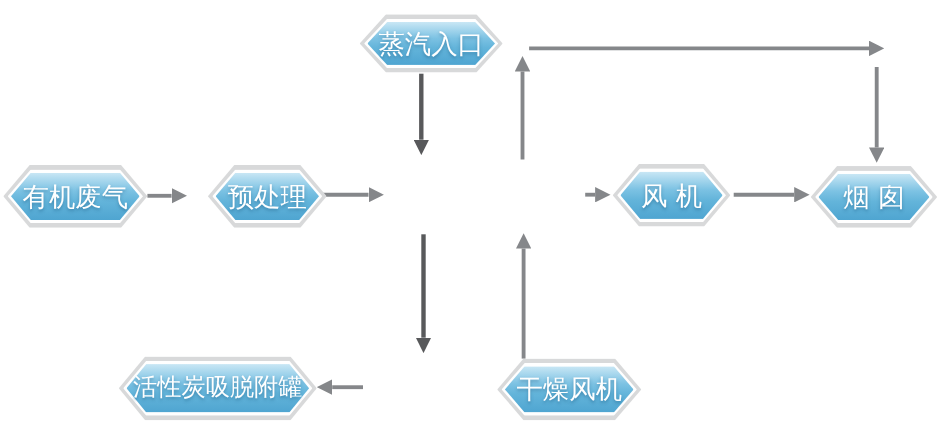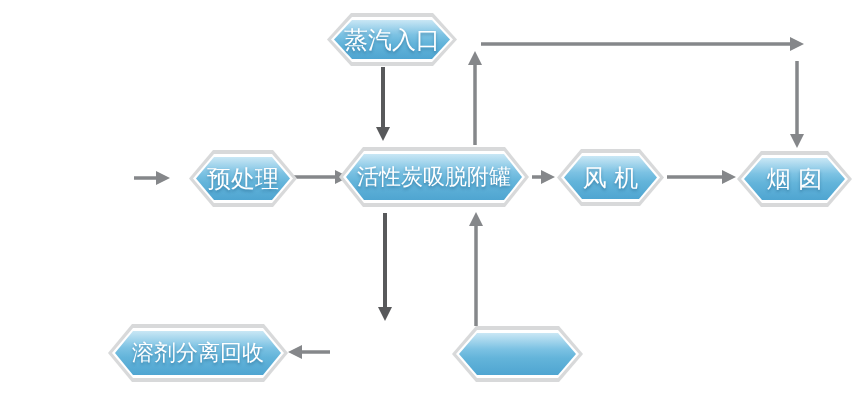--- a/index.html
+++ b/index.html
@@ -106,56 +106,57 @@
     <line class="arrow-light" x1="330" y1="352" x2="302" y2="352" stroke-width="3.5" marker-end="url(#m-light)"></line>
   </svg>
 
   <div class="node" style="left:327px;top:13px;width:130px;height:53px">
     <span class="shape l1"></span>
     <span class="shape l2"></span>
     <span class="shape l3"></span>
     <span class="label">蒸汽入口</span>
   </div>
 
+  <div class="node" style="left:3px;top:150px;width:131px;height:57px">
+    <span class="shape l1"></span>
+    <span class="shape l2"></span>
+    <span class="shape l3"></span>
+    <span class="label">有机废气</span>
+  </div>
 
   <div class="node" style="left:189px;top:150px;width:108px;height:57px">
     <span class="shape l1"></span>
     <span class="shape l2"></span>
     <span class="shape l3"></span>
     <span class="label">预处理</span>
   </div>
 
-  <div class="node wide" style="left:339px;top:147px;width:190px;height:60px">
-    <span class="shape l1"></span>
-    <span class="shape l2"></span>
-    <span class="shape l3"></span>
-    <span class="label">活性炭吸脱附罐</span>
-  </div>
 
   <div class="node" style="left:737px;top:151px;width:115px;height:56px">
     <span class="shape l1"></span>
     <span class="shape l2"></span>
     <span class="shape l3"></span>
     <span class="label">烟 囱</span>
   </div>
 
   <div class="node" style="left:557px;top:149px;width:107px;height:57px">
     <span class="shape l1"></span>
     <span class="shape l2"></span>
     <span class="shape l3"></span>
     <span class="label">风 机</span>
   </div>
 
   <div class="node wide" style="left:108px;top:324px;width:180px;height:58px">
     <span class="shape l1"></span>
     <span class="shape l2"></span>
     <span class="shape l3"></span>
-    <span class="label">溶剂分离回收</span>
+    <span class="label">活性炭吸脱附罐</span>
   </div>
 
 
   <div class="node" style="left:452px;top:326px;width:131px;height:56px">
     <span class="shape l1"></span>
     <span class="shape l2"></span>
     <span class="shape l3"></span>
+    <span class="label">干燥风机</span>
   </div>
 
 </div>
 
 </body></html>

